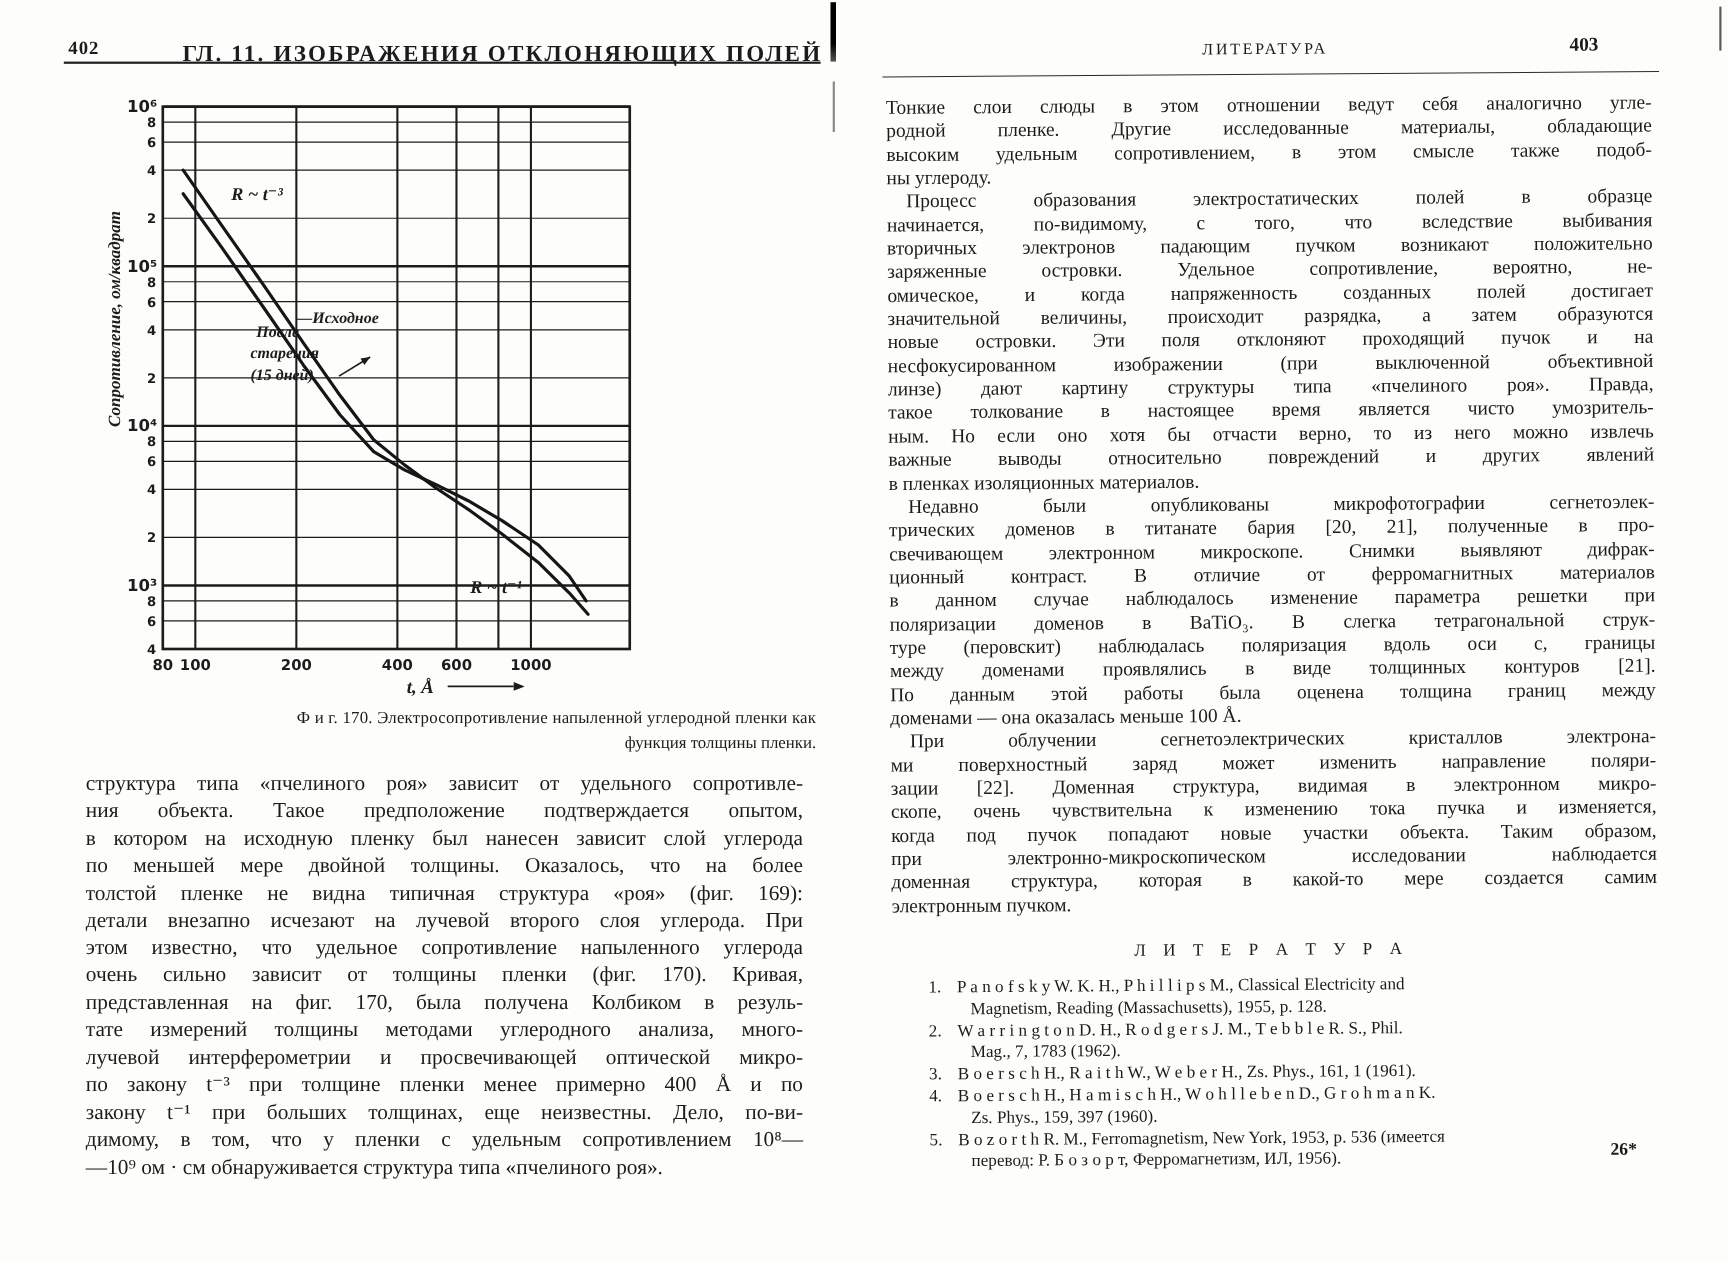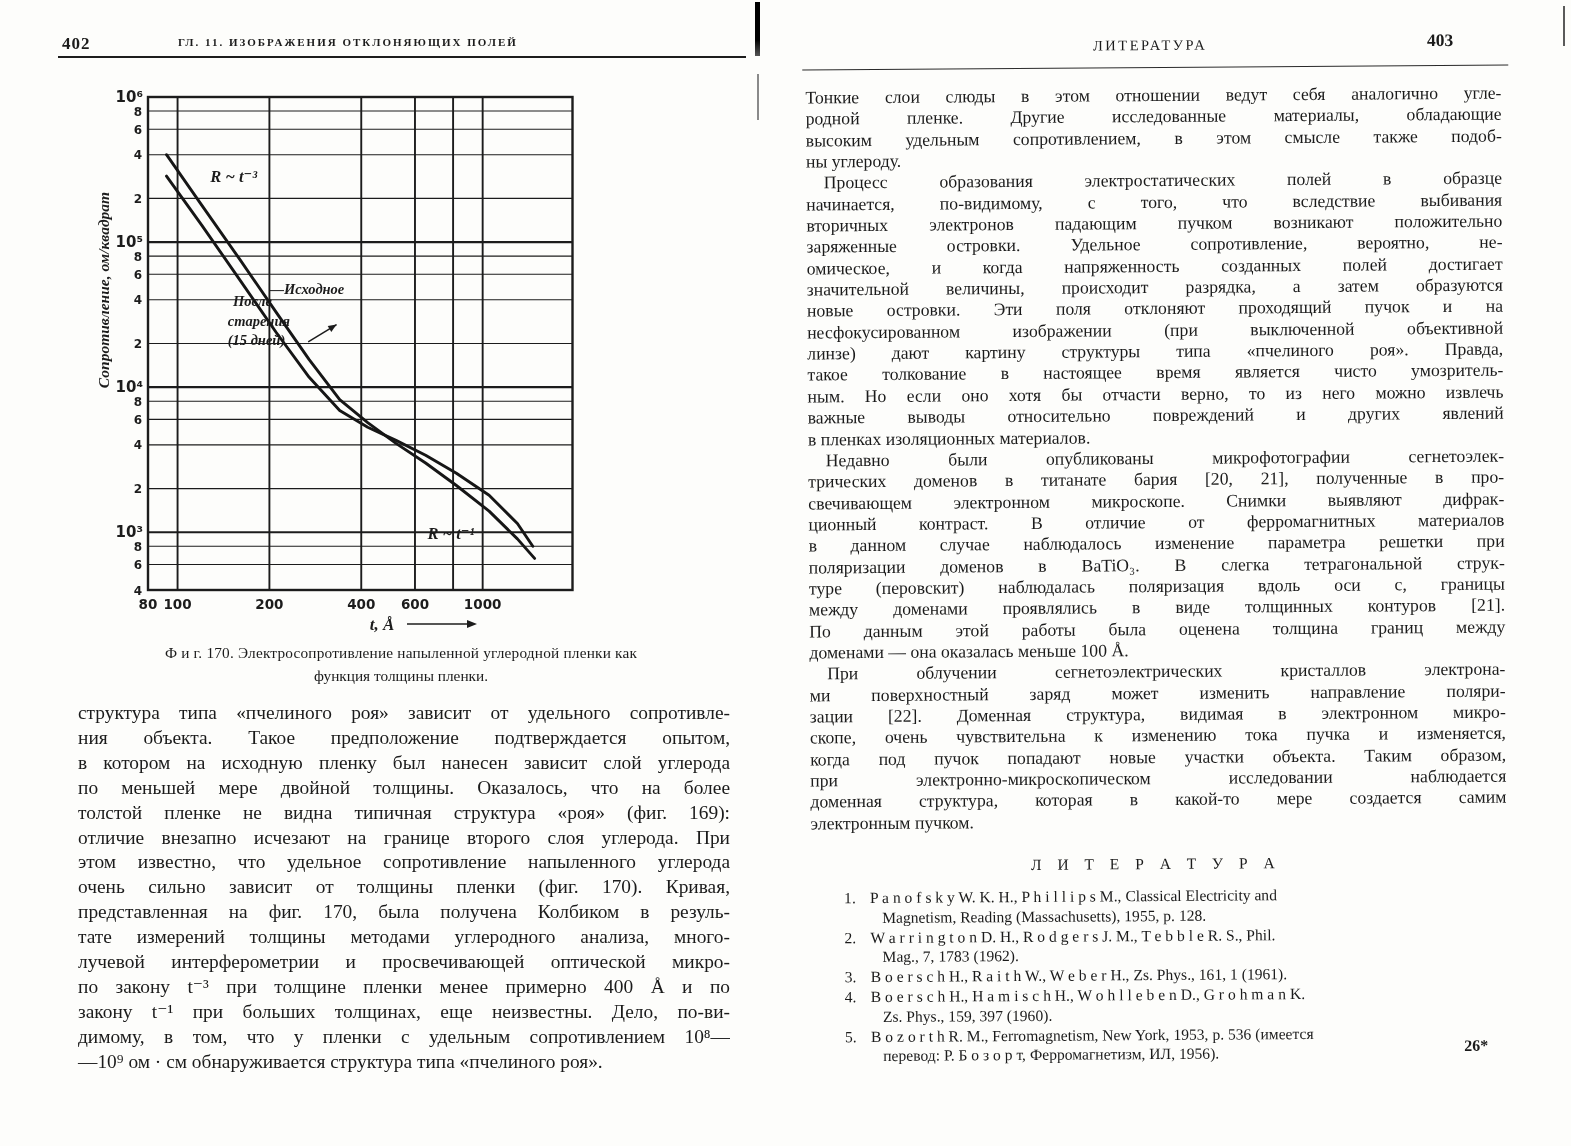--- a/index.html
+++ b/index.html
@@ -4,24 +4,24 @@
 <style>
   html,body{margin:0;padding:0;}
   body{
     width:1571px;height:1146px;position:relative;overflow:hidden;
     background:#fdfdfb;color:#1b1b1b;
     font-family:"Liberation Serif","DejaVu Serif",serif;
   }
   .abs{position:absolute;}
   
   #lp-num{left:62px;top:34px;font-size:17px;font-weight:700;letter-spacing:1px;}
-  #lp-title{left:178px;top:36px;font-size:11px;font-weight:700;letter-spacing:2px;white-space:nowrap;}
+  #lp-title{left:166px;top:36px;font-size:21px;font-weight:700;letter-spacing:2px;white-space:nowrap;}
   #lp-rule{left:58px;top:56px;width:688px;height:0;border-top:2.4px solid #1d1d1d;}
   #chart-wrap{left:95px;top:85px;width:500px;height:560px;}
-  #lp-caption{left:60px;top:641px;width:682px;text-align:center;font-size:15.3px;line-height:23px;}
+  #lp-caption{left:60px;top:641px;width:682px;text-align:right;font-size:15.3px;line-height:23px;}
   #lp-caption .c1{letter-spacing:.2px;}
   #lp-body{left:78px;top:701px;width:652px;font-size:19.4px;line-height:24.9px;}
   
   #rp{left:800px;top:28px;width:715px;height:1100px;transform:rotate(-0.4deg);transform-origin:50% 0;}
   #rp-title{left:0;top:9px;width:700px;text-align:center;font-size:14.5px;letter-spacing:2.5px;font-weight:400;}
   #rp-num{right:62px;top:4px;font-size:17.5px;font-weight:700;}
   #rp-rule{left:2px;top:39px;width:706px;height:0;border-top:1.6px solid #2a2a2a;}
   #rp-body{left:5px;top:57px;width:696px;font-size:17.7px;line-height:21.35px;}
   #rp-lit-head{left:0;top:827px;width:700px;text-align:center;font-size:15.5px;letter-spacing:6px;font-weight:400;}
   #rp-refs{left:38px;top:858px;width:664px;font-size:15.6px;line-height:19.8px;}
@@ -122,21 +122,21 @@
       <div class="c1">Ф и г. 170. Электросопротивление напыленной углеродной пленки как</div>
       <div class="c2">функция толщины пленки.</div>
     </div>
 
     <div class="abs" id="lp-body">
         <div class="bline">структура типа «пчелиного роя» зависит от удельного сопротивле-</div>
         <div class="bline">ния объекта. Такое предположение подтверждается опытом,</div>
         <div class="bline">в котором на исходную пленку был нанесен зависит слой углерода</div>
         <div class="bline">по меньшей мере двойной толщины. Оказалось, что на более</div>
         <div class="bline">толстой пленке не видна типичная структура «роя» (фиг. 169):</div>
-        <div class="bline">отличие внезапно исчезают на границе второго слоя углерода. При</div>
+        <div class="bline">детали внезапно исчезают на лучевой второго слоя углерода. При</div>
         <div class="bline">этом известно, что удельное сопротивление напыленного углерода</div>
         <div class="bline">очень сильно зависит от толщины пленки (фиг. 170). Кривая,</div>
         <div class="bline">представленная на фиг. 170, была получена Колбиком в резуль-</div>
         <div class="bline">тате измерений толщины методами углеродного анализа, много-</div>
         <div class="bline">лучевой интерферометрии и просвечивающей оптической микро-</div>
         <div class="bline">по закону t⁻³ при толщине пленки менее примерно 400 Å и по</div>
         <div class="bline">закону t⁻¹ при больших толщинах, еще неизвестны. Дело, по-ви-</div>
         <div class="bline">димому, в том, что у пленки с удельным сопротивлением 10⁸—</div>
         <div class="bline end">—10⁹ ом · см обнаруживается структура типа «пчелиного роя».</div>
       </div>

